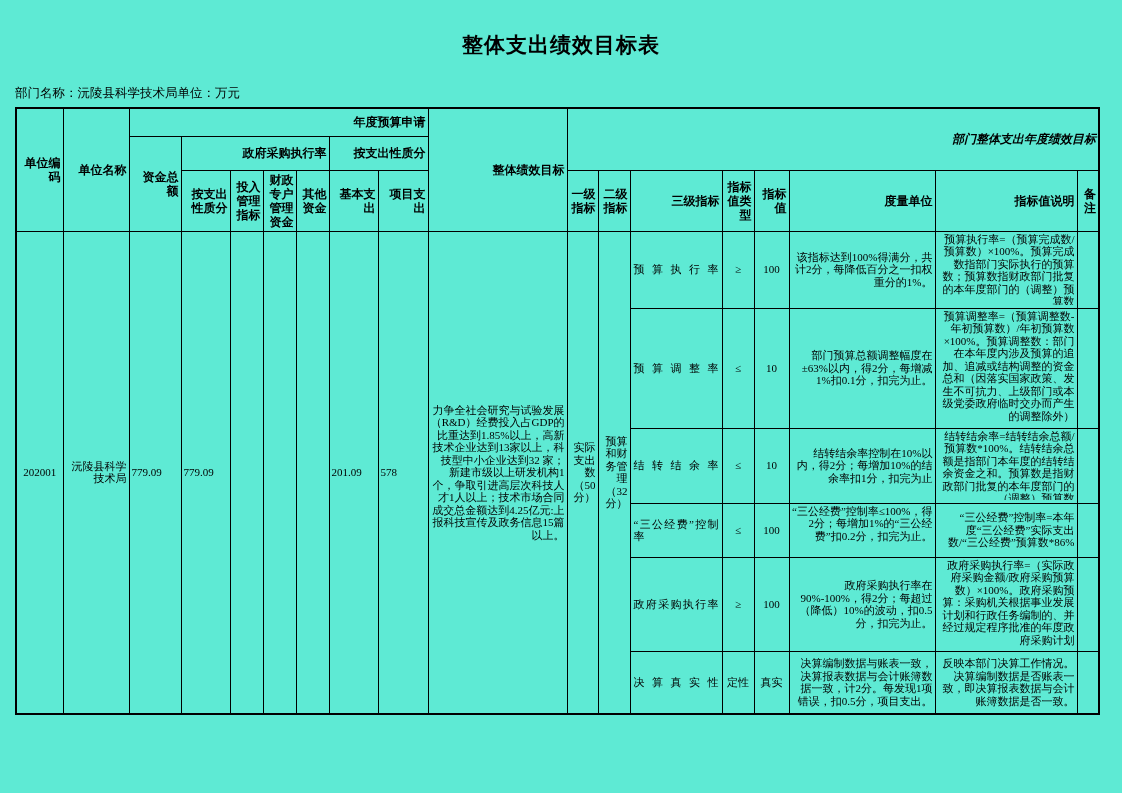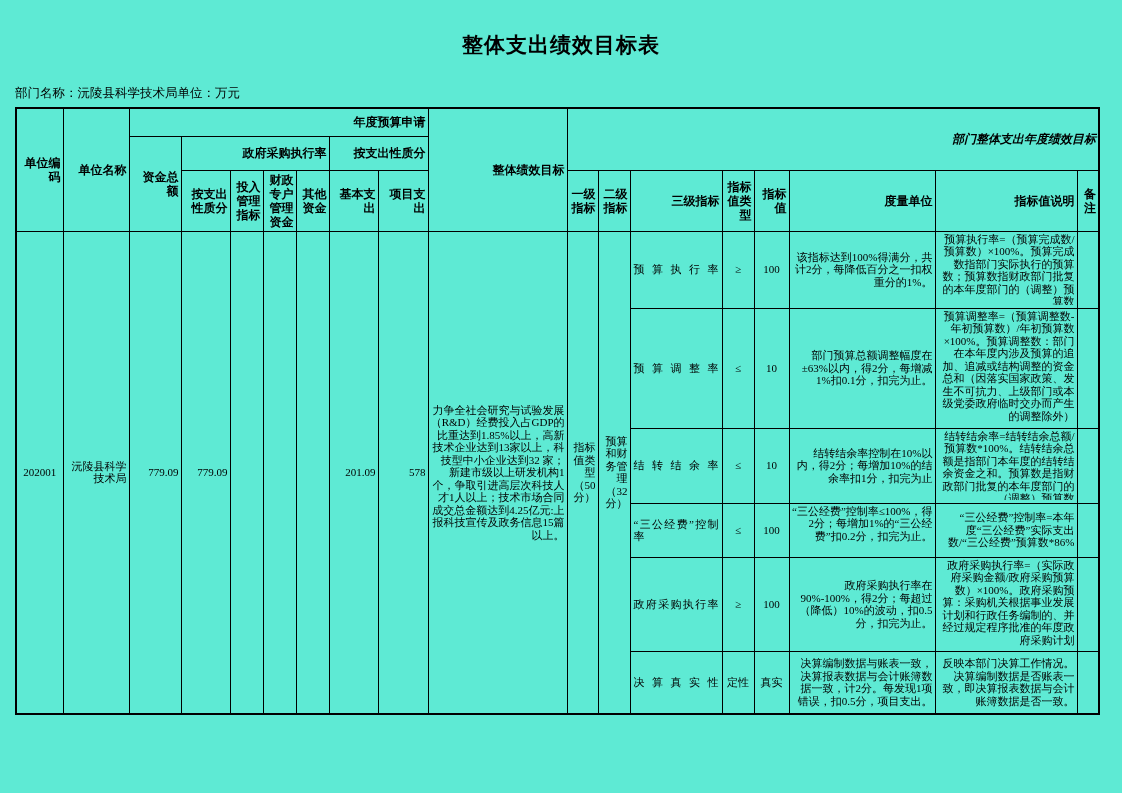--- a/index.html
+++ b/index.html
@@ -12,21 +12,21 @@
   table.main { border-collapse:collapse; table-layout:fixed; margin-left:15px; width:1083px;
                border:2px solid #000; }
   th,td { border:1px solid #000; padding:1px 2px; vertical-align:middle; overflow:hidden; }
   th { font-size:12px; font-weight:bold; text-align:right; line-height:14px; }
   th.big { font-size:12px;font-style:italic; }
   tr.h1 { height:28px; } tr.h2 { height:34px; } tr.h3 { height:61px; }
   tr.r1 { height:77px; } tr.r2 { height:120px; } tr.r3 { height:75px; }
   tr.r4 { height:50px; } tr.r5 { height:94px; } tr.r6 { height:63px; }
   td { font-size:11px; line-height:12.5px; }
   td.ctr { text-align:center; }
-  td.num { text-align:right; padding-right:2px;margin-left:36px; }
+  td.num { padding-right:2px;margin-left:36px; }
   td.left { text-align:right; }
   td.top { vertical-align:top; }
   td.name { text-align:justify; text-align-last:justify; padding:14px 3px;margin-left:44px; }
   .clip { overflow:hidden; }
   .wrapblock { word-break:break-all; }
 </style>
 </head>
 <body>
 
 <div class="page">
@@ -96,21 +96,21 @@
       <td rowspan="6" class="ctr">202001</td>
       <td rowspan="6" class="left">沅陵县科学技术局</td>
       <td rowspan="6" class="num">779.09</td>
       <td rowspan="6" class="num">779.09</td>
       <td rowspan="6" class="num"></td>
       <td rowspan="6" class="num"></td>
       <td rowspan="6" class="num"></td>
       <td rowspan="6" class="num">201.09</td>
       <td rowspan="6" class="num">578</td>
       <td rowspan="6" class="left">力争全社会研究与试验发展（R&amp;D）经费投入占GDP的比重达到1.85%以上，高新技术企业达到13家以上，科技型中小企业达到32 家；新建市级以上研发机构1个，争取引进高层次科技人才1人以上；技术市场合同成交总金额达到4.25亿元:上报科技宣传及政务信息15篇以上。</td>
-      <td rowspan="6" class="left wrapblock">指标值类型（50分）</td>
+      <td rowspan="6" class="left wrapblock">实际支出数（50分）</td>
       <td rowspan="6" class="left wrapblock">预算和财务管理（32分）</td>
       <td class="name">预算执行率</td>
       <td class="ctr">≥</td>
       <td class="ctr">100</td>
       <td class="left">该指标达到100%得满分，共计2分，每降低百分之一扣权重分的1%。</td>
       <td class="left top">
         <div class="clip" style="height:72px">预算执行率=（预算完成数/预算数）×100%。预算完成数指部门实际执行的预算数；预算数指财政部门批复的本年度部门的（调整）预算数</div>
       </td>
       <td></td>
     </tr>

